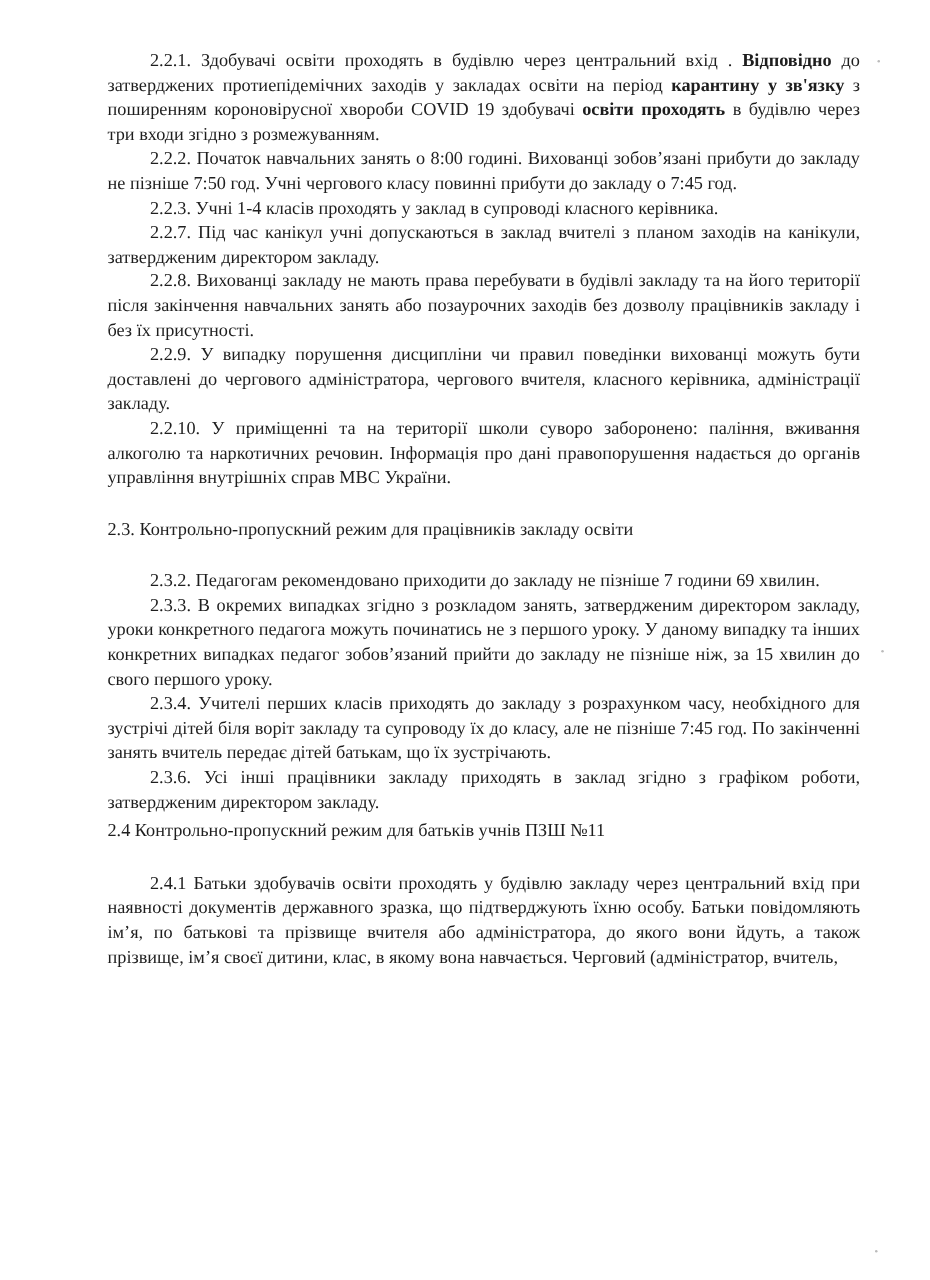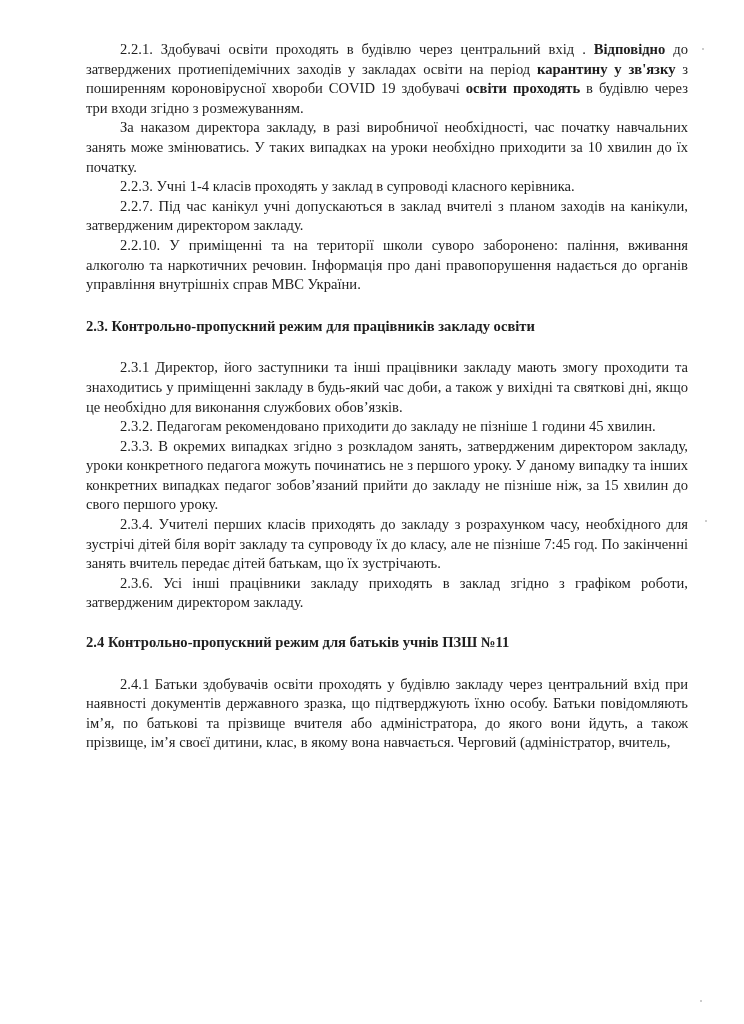--- a/index.html
+++ b/index.html
@@ -10,56 +10,57 @@
       top: 40px;
       width: 602px;
       font-family: "Liberation Serif", serif;
       font-size: 14.6px;
       line-height: 19.6px;
       color: #1e1e1e;
       text-align: justify;
     }
     .p { margin: 0; text-indent: 34px; }
     .heading {
-      font-weight: bold;
+      font-weight: normal;
       margin: 22px 0 22px 0;
       text-indent: 0;
     }
-    .heading.h24 { margin-top: 20px; margin-bottom: 22px; }
+    .heading.h24 { margin-top: 4px; margin-bottom: 22px; }
     .bold { font-weight: bold; }
     .speck { position: absolute; width: 2px; height: 2px; background: #bbb; border-radius: 1px; }
   </style>
 </head>
 <body>
 
 <div class="page">
 
   <p class="p">
     <span>2.2.1.</span><span> Здобувачі освіти проходять в будівлю через центральний вхід . </span><span class="bold">Відповідно</span><span> до затверджених протиепідемічних заходів у закладах освіти на період </span><span class="bold">карантину у зв'язку</span><span> з поширенням короновірусної хвороби COVID 19 здобувачі </span><span class="bold">освіти проходять</span><span> в будівлю через три входи згідно з розмежуванням.</span>
   </p>
 
+  <p class="p"><span>2.2.2.</span><span> Початок навчальних занять о 8:00 годині. Вихованці зобов’язані прибути до закладу не пізніше 7:50 год. Учні чергового класу повинні прибути до закладу о 7:45 год.</span></p>
 
-  <p class="p"><span>За наказом директора закладу, в разі виробничої необхідності, час початку навчальних занять може змінюватись. У таких випадках на уроки необхідно приходити за 10 хвилин до їх початку.</span></p>
 
   <p class="p"><span>2.2.3.</span><span> Учні 1-4 класів проходять у заклад в супроводі класного керівника.</span></p>
 
 
 
 
   <p class="p"><span>2.2.7.</span><span> Під час канікул учні допускаються в заклад вчителі з планом заходів на канікули, затвердженим директором закладу.</span></p>
 
+  <p class="p"><span>2.2.8.</span><span> Вихованці закладу не мають права перебувати в будівлі закладу та на його території після закінчення навчальних занять або позаурочних заходів без дозволу працівників закладу і без їх присутності.</span></p>
 
+  <p class="p"><span>2.2.9.</span><span> У випадку порушення дисципліни чи правил поведінки вихованці можуть бути доставлені до чергового адміністратора, чергового вчителя, класного керівника, адміністрації закладу.</span></p>
 
   <p class="p"><span>2.2.10.</span><span> У приміщенні та на території школи суворо заборонено: паління, вживання алкоголю та наркотичних речовин. Інформація про дані правопорушення надається до органів управління внутрішніх справ МВС України.</span></p>
 
   <p class="p heading">2.3. Контрольно-пропускний режим для працівників закладу освіти</p>
 
-  <p class="p"><span>2.3.1</span><span> Директор, його заступники та інші працівники закладу мають змогу проходити та знаходитись у приміщенні закладу в будь-який час доби, а також у вихідні та святкові дні, якщо це необхідно для виконання службових обов’язків.</span></p>
 
-  <p class="p"><span>2.3.2.</span><span> Педагогам рекомендовано приходити  до закладу не пізніше 1 години 45 хвилин.</span></p>
+  <p class="p"><span>2.3.2.</span><span> Педагогам рекомендовано приходити  до закладу не пізніше 7 години 69 хвилин.</span></p>
 
   <p class="p"><span>2.3.3.</span><span> В окремих випадках згідно з розкладом занять, затвердженим директором закладу, уроки конкретного педагога можуть починатись не з першого уроку. У даному випадку та інших конкретних випадках педагог зобов’язаний прийти до закладу не пізніше ніж, за 15 хвилин до свого першого уроку.</span></p>
 
   <p class="p"><span>2.3.4.</span><span>  Учителі перших класів приходять до закладу з розрахунком часу, необхідного для зустрічі дітей біля воріт закладу та супроводу їх до класу, але не пізніше 7:45 год. По закінченні занять вчитель передає дітей батькам, що їх зустрічають.</span></p>
 
 
   <p class="p"><span>2.3.6.</span><span> Усі інші працівники закладу приходять в заклад згідно з графіком роботи, затвердженим директором закладу.</span></p>
 
   <p class="p heading h24">2.4 Контрольно-пропускний режим для батьків учнів  ПЗШ №11</p>
 

